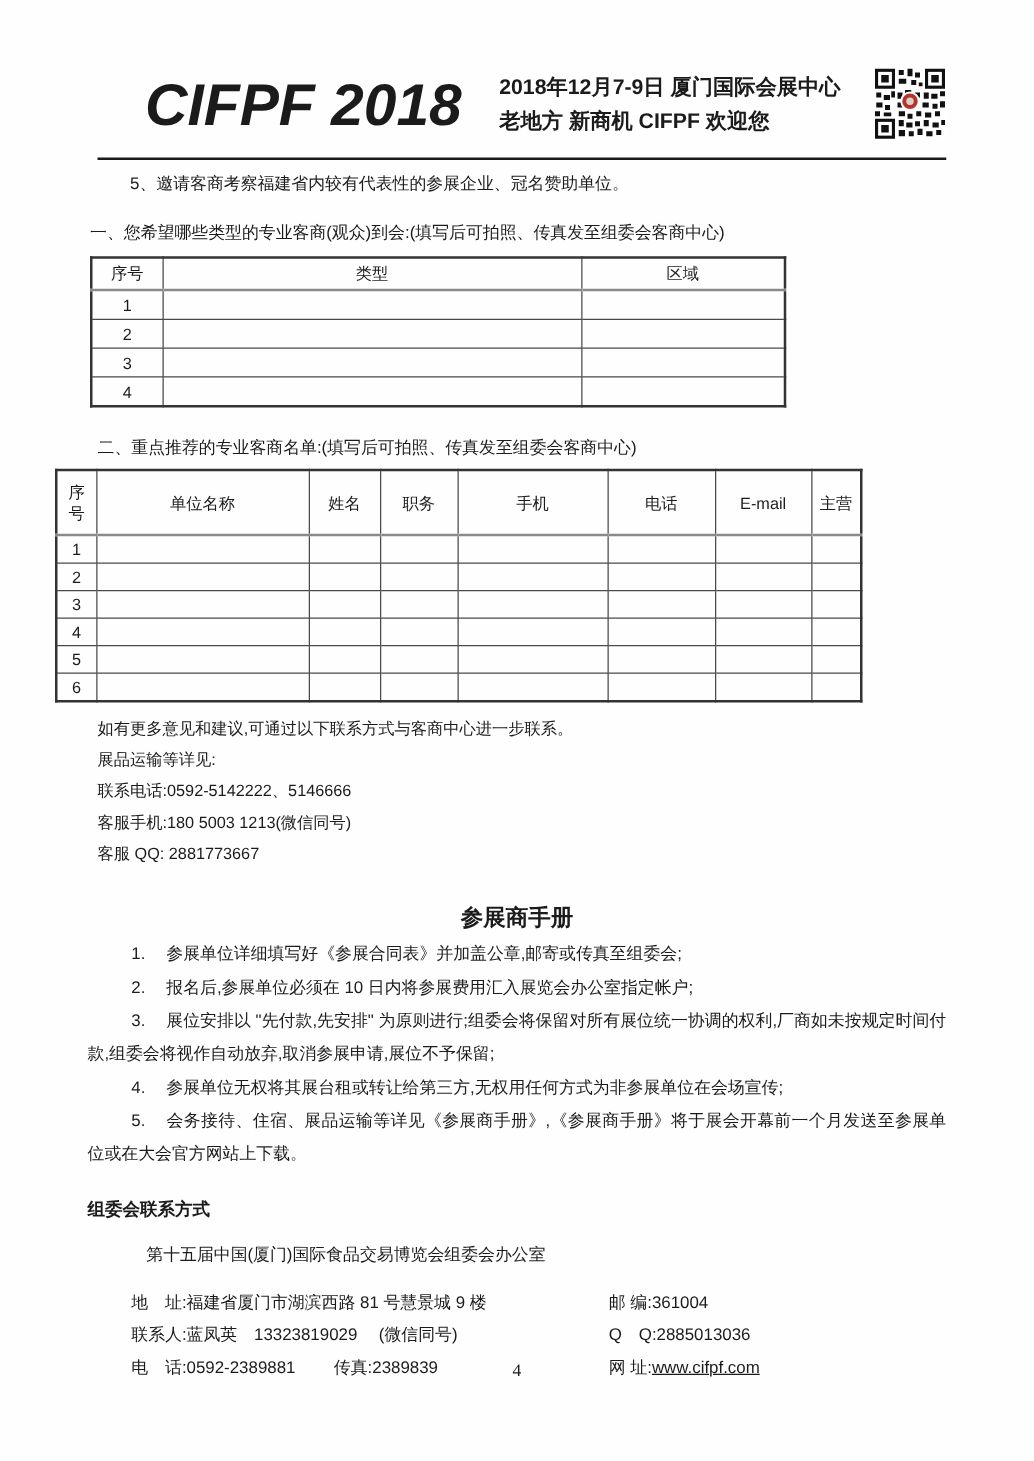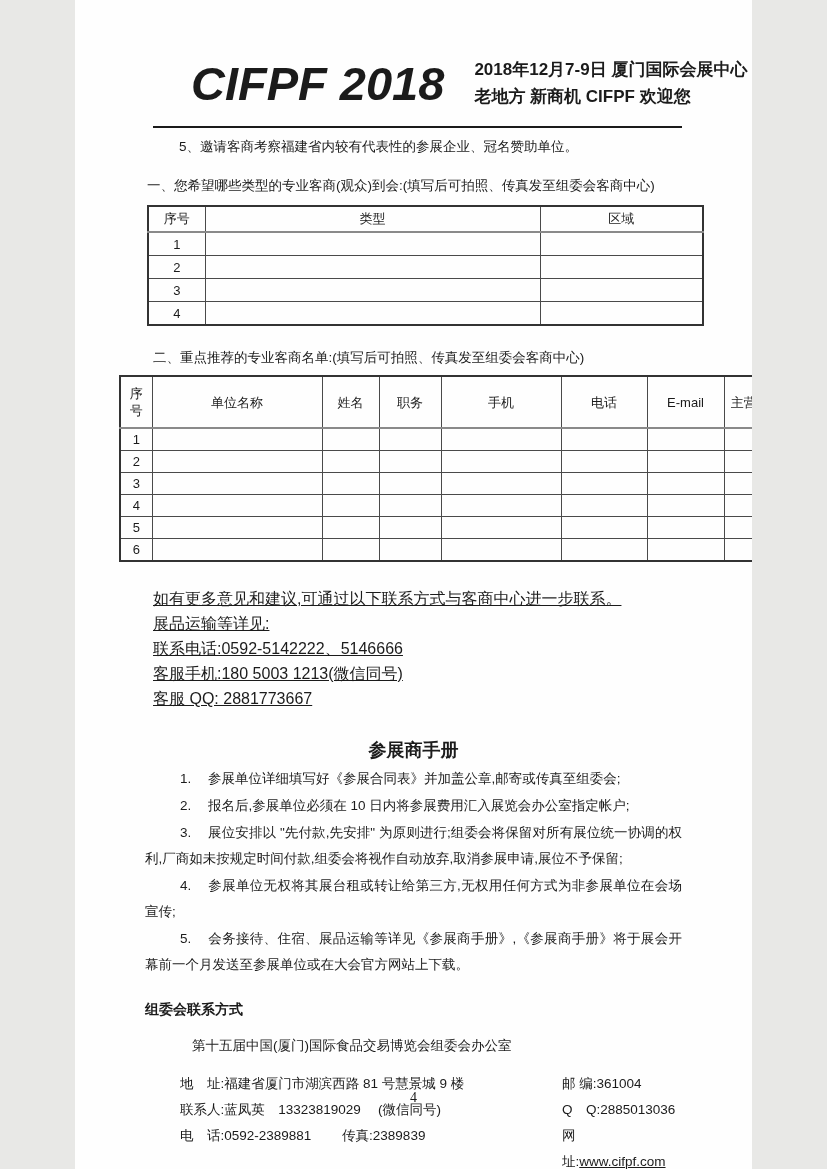--- a/index.html
+++ b/index.html
@@ -1,18 +1,18 @@
 <!DOCTYPE html>
 <html><head>
 <meta charset="utf-8">
 <style>
   html, body { margin: 0; padding: 0; background: #e8e8e6; }
   .page {
     position: relative;
-    width: 677px;
+    width: 827px;
     height: 1169px;
     margin: 0 auto;
     background: #fefefe;
     color: #1b1b1b;
     font-family: "Liberation Sans", "DejaVu Sans", sans-serif;
     overflow: hidden;
   }
   .content { padding: 0 70px; }
 
   
@@ -59,21 +59,21 @@
   .t1 { margin: 8px 0 0 2px; width: 555px; border: 2px solid #333; }
   .t1 th { height: 24px; border-bottom: 2px solid #8a8a8a; }
   .t1 td { height: 22px; text-align: center; }
   .t1 td.fill { text-align: left; }
   .t2 { margin: 6px 0 0 -26px; width: 644px; border: 2px solid #333; }
   .t2 th { height: 50px; line-height: 17px; border-bottom: 2px solid #8a8a8a; }
   .t2 td { height: 21px; text-align: center; }
   .t2 td.fill { text-align: left; }
 
   
-  .feedback { margin-top: 24px; padding-left: 8px; font-size: 16px; text-decoration: underline; }
+  .feedback { margin-top: 8px; padding-left: 8px; font-size: 13px; }
   .feedback p { margin: 0; line-height: 25px; }
 
   
   .flow-title {
     margin: 27px 0 4px;
     text-align: center;
     font-size: 18px;
     font-weight: bold;
   }
   .flow { font-size: 13.5px; }

